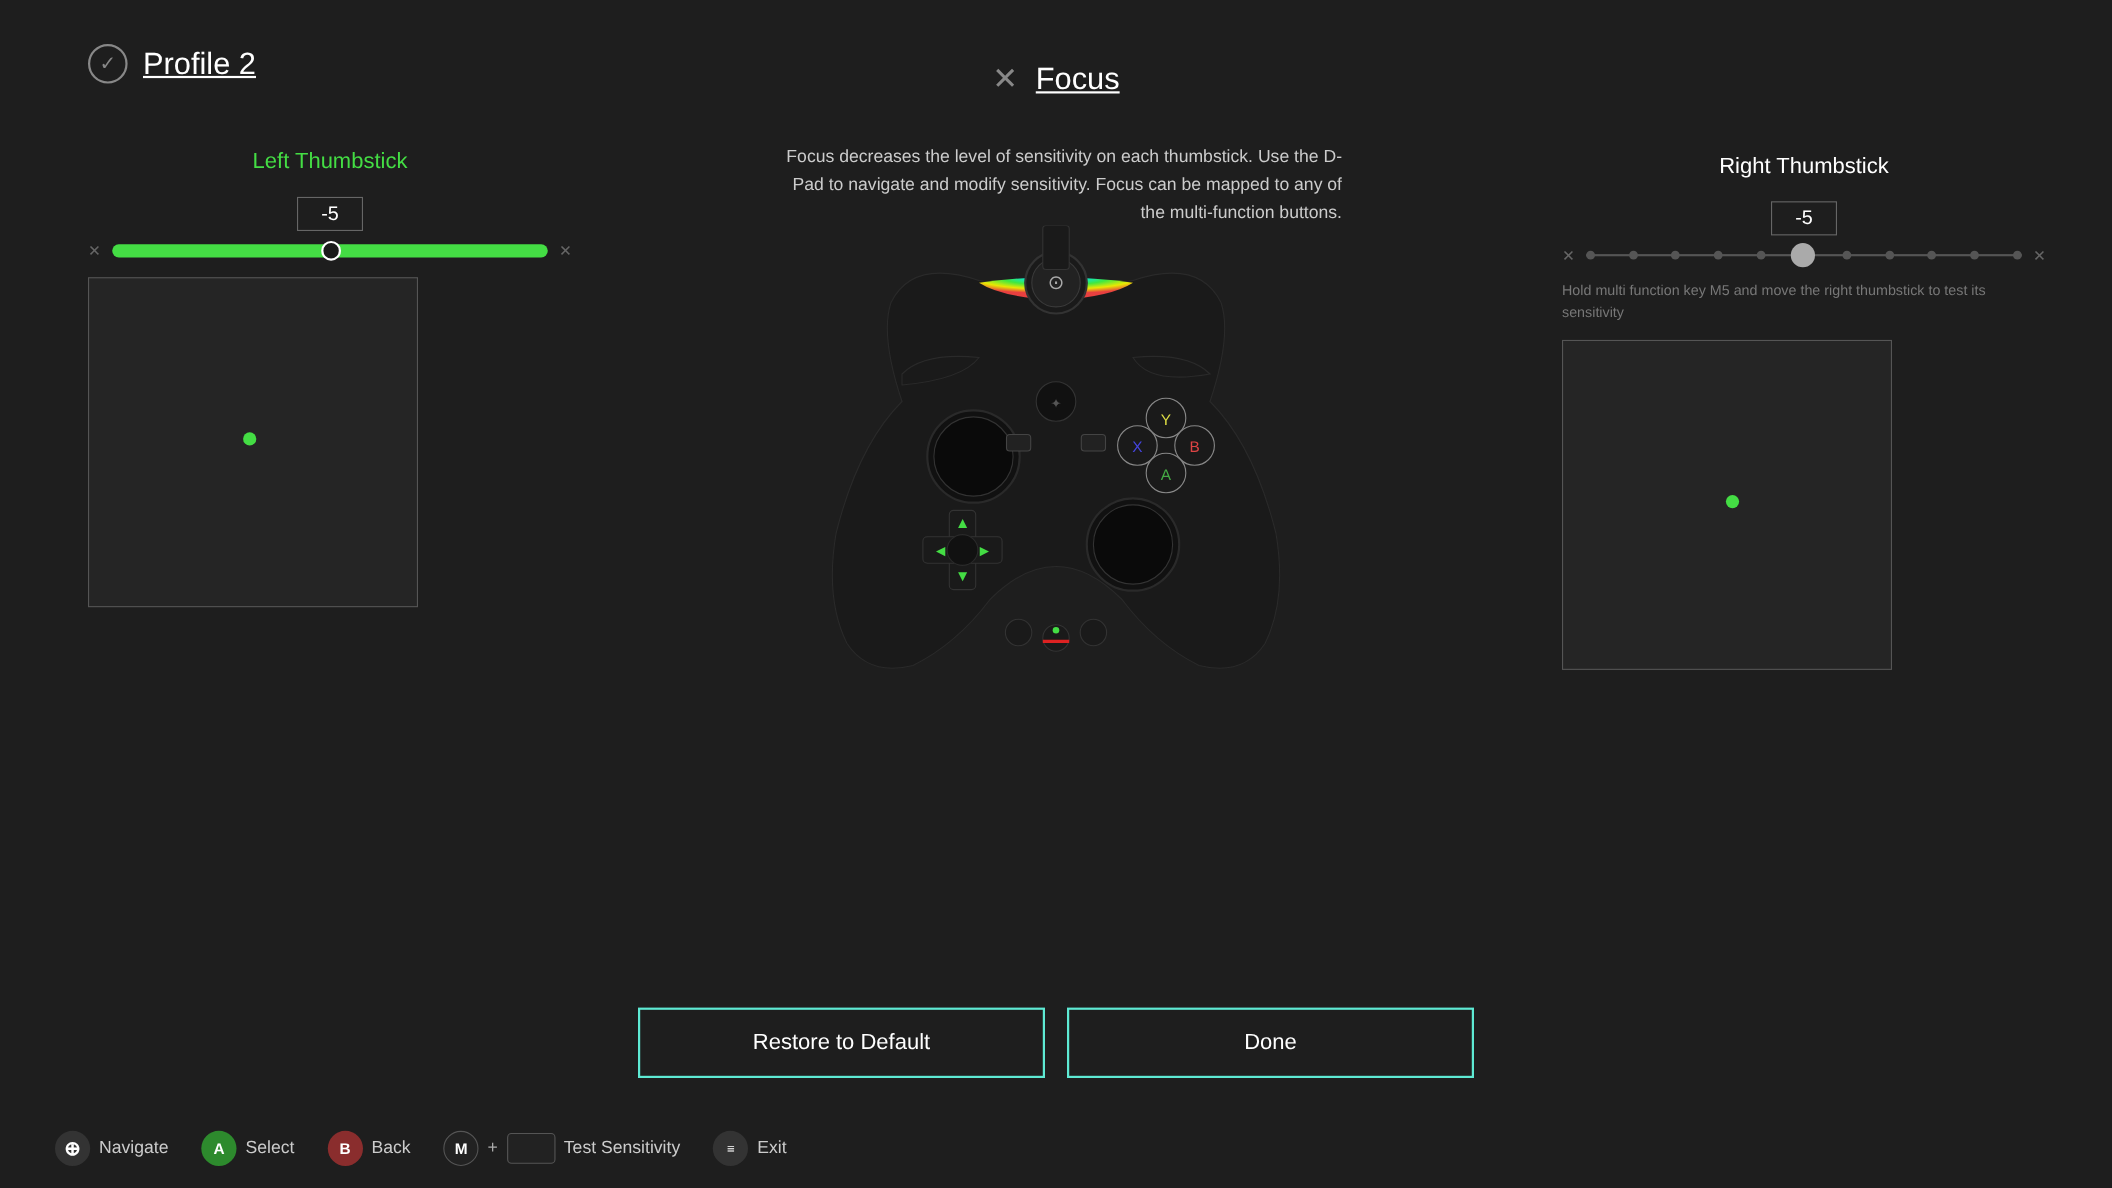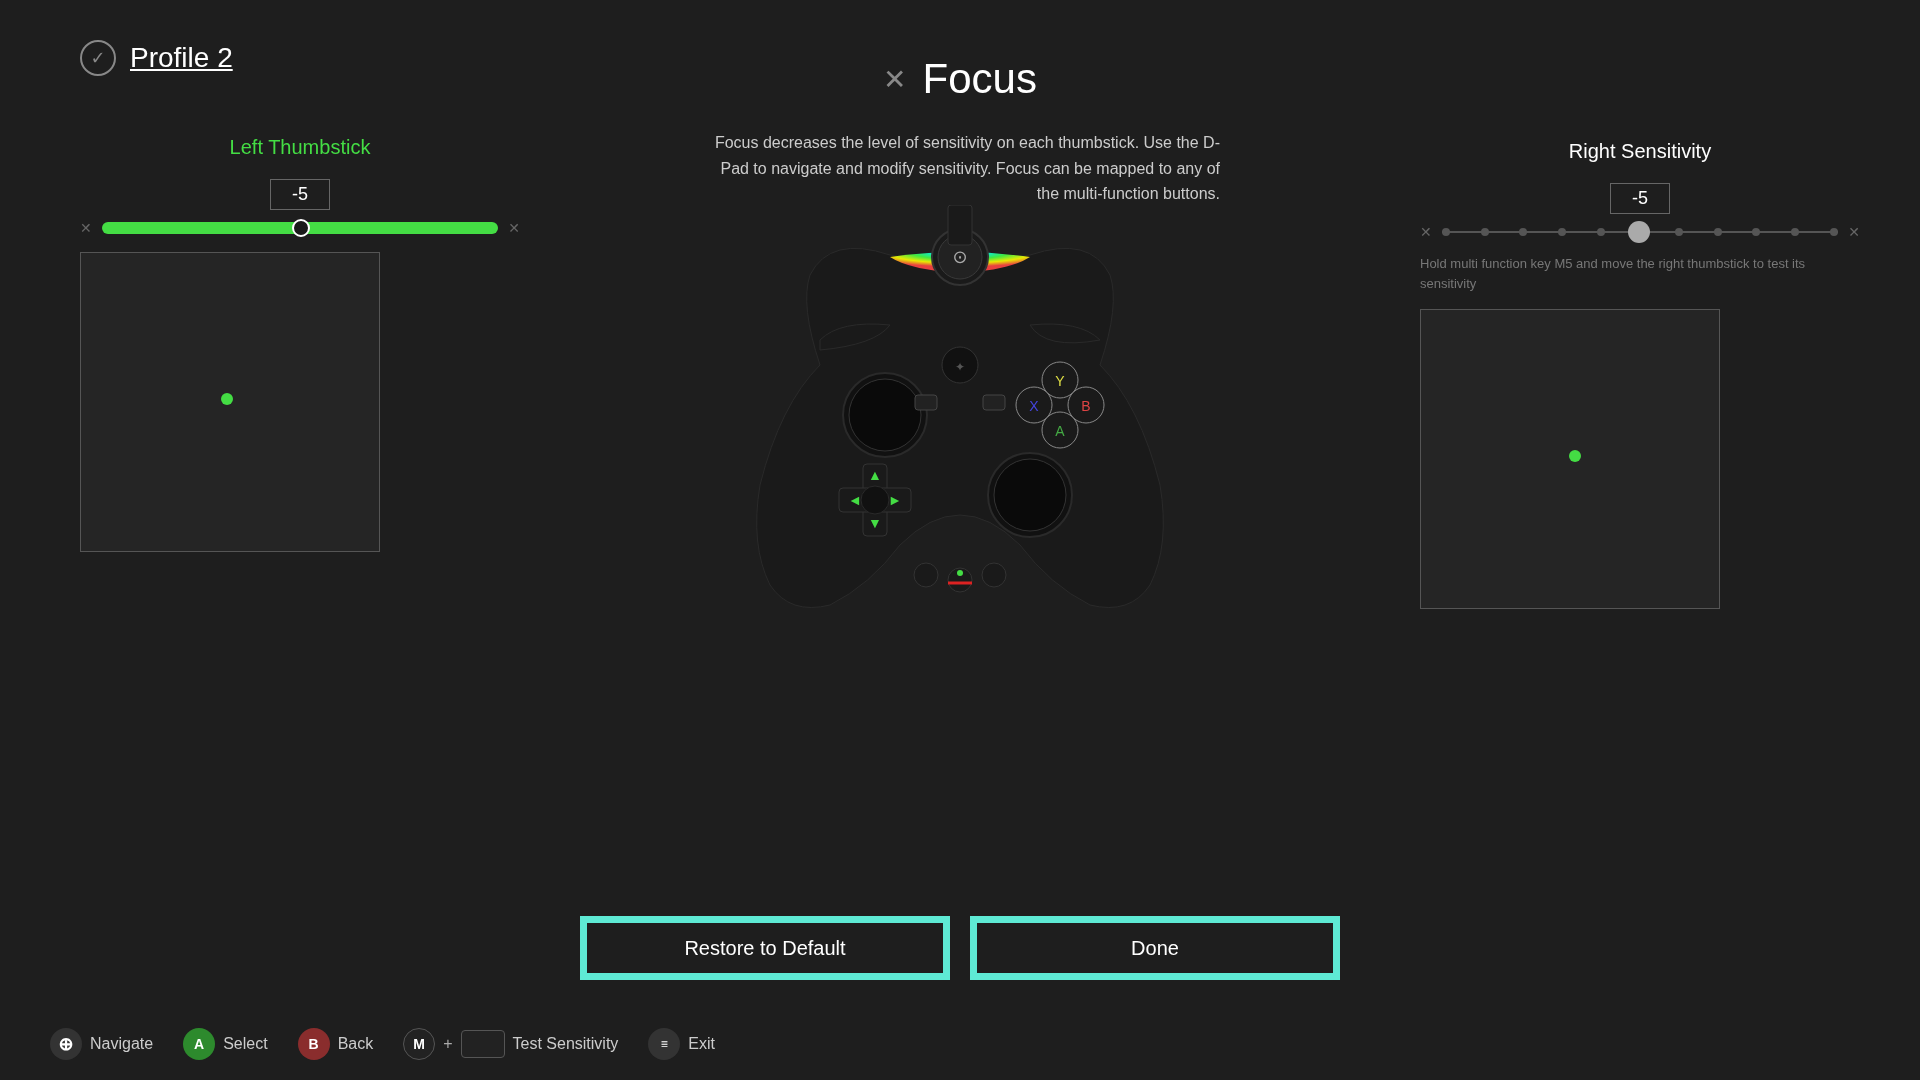--- a/index.html
+++ b/index.html
@@ -48,23 +48,24 @@
       transform: translateX(-50%);
       display: flex;
       align-items: center;
       gap: 16px;
     }
     .focus-icon {
       color: #888;
       font-size: 28px;
     }
     .focus-title {
-      font-size: 42px;
+      font-size: 28px;
       font-weight: 300;
       color: #ffffff;
+      text-decoration: underline;
     }
 
     
     .focus-description {
       position: absolute;
       top: 130px;
       left: 50%;
       transform: translateX(-50%);
       width: 520px;
       text-align: right;
@@ -241,21 +242,21 @@
       position: absolute;
       bottom: 100px;
       left: 50%;
       transform: translateX(-50%);
       display: flex;
       gap: 20px;
     }
     .action-button {
       width: 370px;
       height: 64px;
-      border: 7px solid #5eead4;
+      border: 2px solid #5eead4;
       background: transparent;
       color: #ffffff;
       font-size: 20px;
       cursor: pointer;
       display: flex;
       align-items: center;
       justify-content: center;
     }
 
     
@@ -347,21 +348,21 @@
       <div class="slider-thumb-green"></div>
     </div>
     <span class="expand-icon">✕</span>
   </div>
   <div class="test-area">
     <div class="test-dot"></div>
   </div>
 </div>
 
 <div class="right-thumbstick">
-  <div class="thumbstick-title">Right Sensitivity</div>
+  <div class="thumbstick-title">Right Thumbstick</div>
   <div class="sensitivity-value">
     <div class="sensitivity-value-box">-5</div>
   </div>
   <div class="slider-row">
     <span class="expand-icon">✕</span>
     <div class="slider-track-gray">
       <div class="slider-line"></div>
       <div class="slider-dots">
         <div class="slider-dot"></div>
         <div class="slider-dot"></div>

